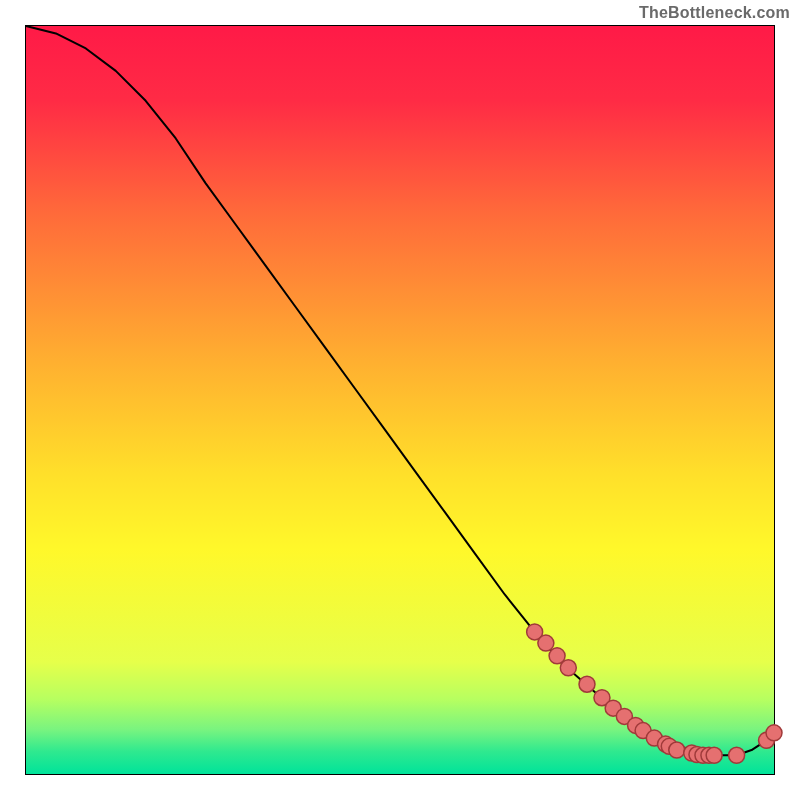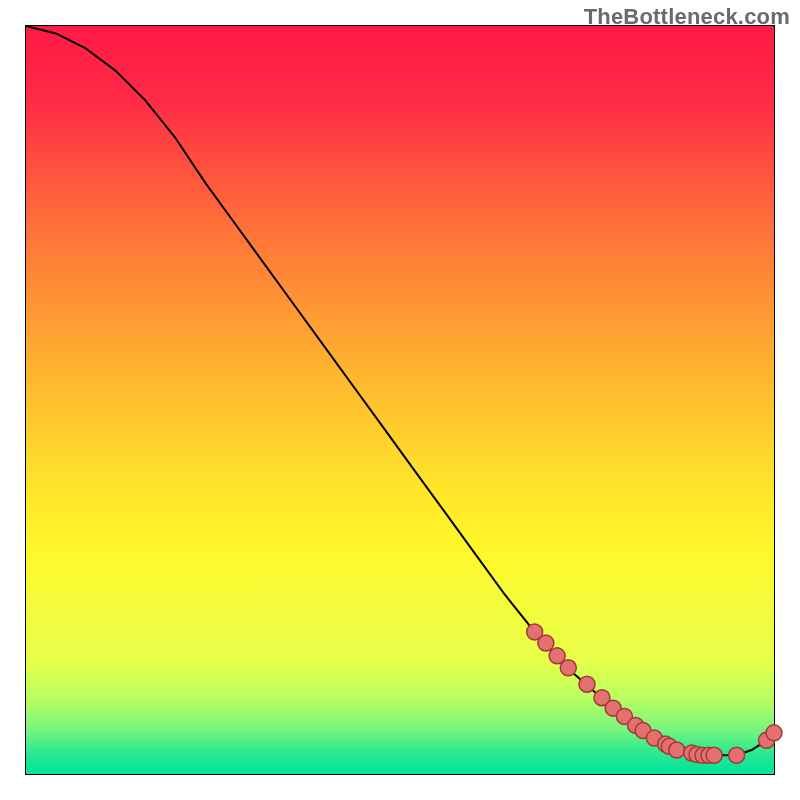--- a/index.html
+++ b/index.html
@@ -12,21 +12,21 @@
   }
   .stage {
     position: relative;
     width: 800px;
     height: 800px;
   }
   .watermark {
     position: absolute;
     top: 4px;
     right: 10px;
-    font-size: 22px;
+    font-size: 16px;
     font-weight: 600;
     color: #6a6a6a;
     letter-spacing: 0.2px;
     user-select: none;
     text-align: right;
   }
   svg {
     position: absolute;
     top: 0;
     left: 0;

